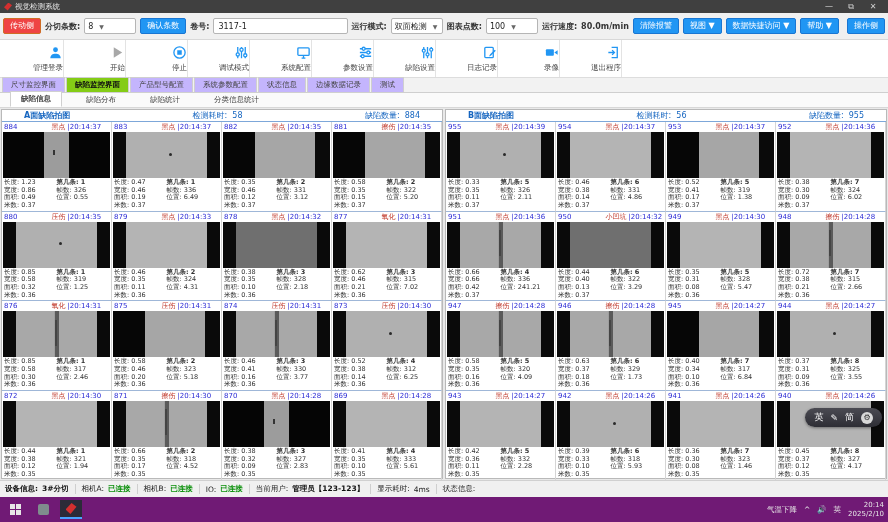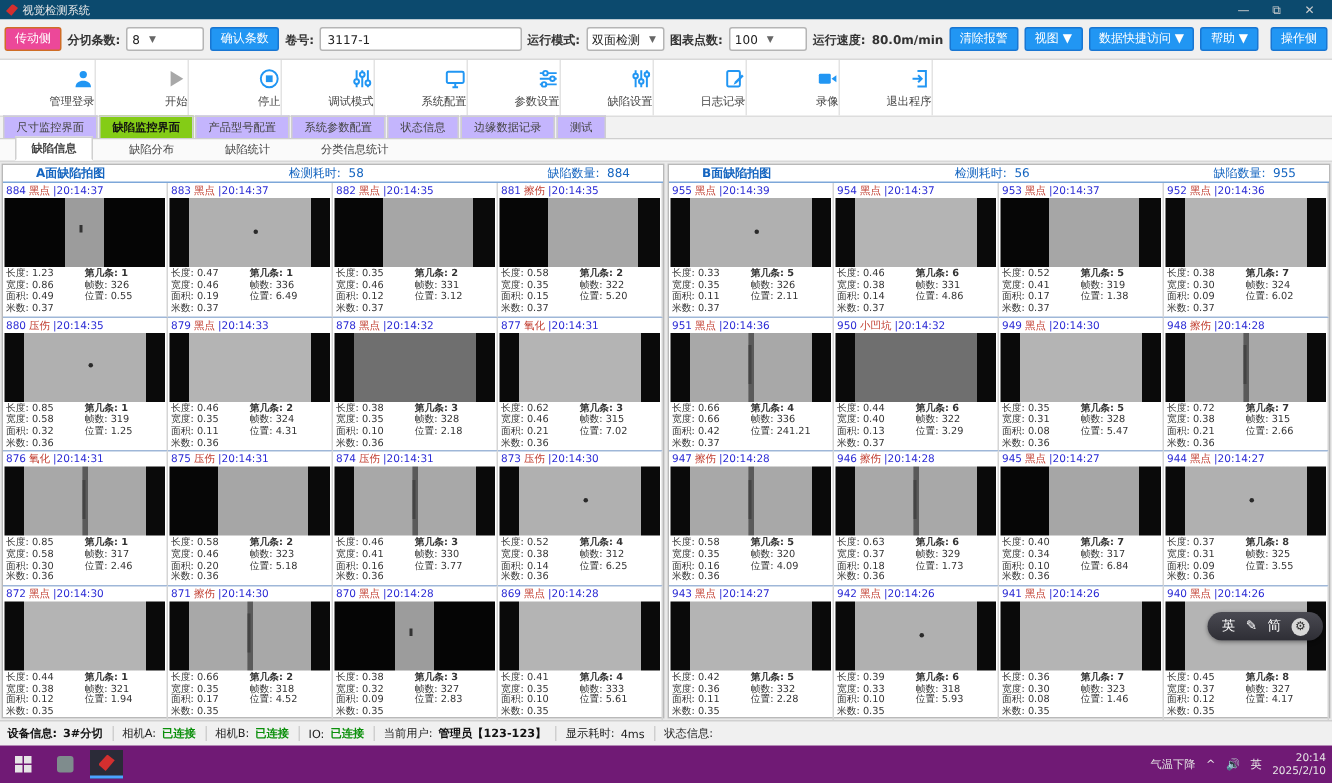--- a/index.html
+++ b/index.html
@@ -1,29 +1,29 @@
 <!DOCTYPE html>
 <html><head>
 <meta charset="utf-8">
 <style>
   * { margin:0; padding:0; box-sizing:border-box; }
   html,body { width:888px; height:522px; overflow:hidden; }
   body { font-family:"DejaVu Sans","Liberation Sans",sans-serif; font-size:8px; color:#222; background:#fff; position:relative; }
   #app { width:888px; height:522px; display:flex; flex-direction:column; position:relative; }
 
   
-  .titlebar { height:13px; background:#0c4a6e; color:#e8e8e8; display:flex; align-items:center; padding:0 4px; font-size:7.5px; flex:0 0 auto; }
+  .titlebar { height:13px; background:#404040; color:#e8e8e8; display:flex; align-items:center; padding:0 4px; font-size:7.5px; flex:0 0 auto; }
   .titlebar .logo { width:8px; height:8px; margin-right:3px; background:#d32f2f; clip-path:polygon(0 60%,55% 0,100% 35%,45% 100%); }
   .titlebar .spacer { flex:1; }
   .winbtn { width:22px; text-align:center; color:#cfcfcf; font-size:8px; cursor:default; }
 
   
   .toolbar1 { height:27px; background:#f0f0f0; border-bottom:1px solid #d8d8d8; display:flex; align-items:center; padding:0 3px; gap:4px; flex:0 0 auto; }
   .btn { background:#2196f3; color:#fff; border:1px solid #1976d2; border-radius:2px; padding:3px 6px; font-size:8px; line-height:1; white-space:nowrap; }
-  .btn.orange { background:#ec4899; border-color:#cf6d26;text-align:right; }
+  .btn.orange { background:#ef4444; border-color:#cf6d26;text-align:right; }
   .lbl { font-weight:bold; color:#333; white-space:nowrap; }
   .select { background:#fff; border:1px solid #b5b5b5; border-radius:2px; padding:2px 3px; display:flex; align-items:center; gap:6px; min-width:52px; height:16px; }
   .select .caret { font-size:6px; color:#666; }
   .tinput { background:#fff; border:1px solid #b5b5b5; border-radius:2px; height:16px; width:180px; padding:0 4px; font-size:8px; display:flex; align-items:center; }
   .speedval { color:#333; font-weight:bold; }
   .t1spacer { flex:1; }
 
   
   .toolbar2 { height:38px; background:#fff; border-bottom:1px solid #ddd; display:flex; align-items:stretch; padding:0 2px; flex:0 0 auto; }
   .tool { width:62px; display:flex; flex-direction:column; align-items:flex-end; justify-content:center; gap:2px; border-right:1px solid #e3e3e3; color:#2196f3; }
@@ -43,21 +43,21 @@
   .panels { flex:1; display:flex; gap:2px; padding:1px 1px; background:#e9e9e9; overflow:hidden; }
   .panel { flex:1; background:#fff; border:1px solid #b9b9b9; display:flex; flex-direction:column; }
   .phead { height:14px; display:flex; align-items:center; padding:0 22px; border-bottom:1px solid #7da7d9; font-size:8px; color:#1565c0; }
   .phead .ptitle { font-weight:bold; }
   .phead .pmid { flex:1; text-align:center; }
   .phead .pright { text-align:right; }
   .pgrid { flex:1; display:grid; grid-template-columns:repeat(4,1fr); grid-template-rows:repeat(4,1fr); }
   .cell { border-right:1px solid #d5d5d5; border-bottom:1px solid #9fb7d8; display:flex; flex-direction:column; overflow:hidden; }
   .chead { height:10px; font-size:7px; padding:0 2px; display:flex; gap:2px; align-items:center; white-space:nowrap; overflow:hidden; }
   .chead .cid, .chead .ctime { color:#2b2bd5; }
-  .chead .ctype { color:#c0392b; }
+  .chead .ctype { color:#c0392b;margin-left:32px; }
   .cimg { height:46px; margin:0 1px; background:#888; position:relative; }
   .cinfo { flex:1; display:flex; font-size:6.5px; line-height:1.18; padding:1px 2px; color:#333; }
   .cinfo .col { flex:1; }
   .cinfo .strip { font-weight:bold; }
 
   
   .img-p1 { background:linear-gradient(90deg,#050505 0 38%,#9c9c9c 38% 62%,#050505 62%); }
   .img-p2 { background:linear-gradient(90deg,#0a0a0a 0 12%,#b4b4b4 12% 88%,#0a0a0a 88%); }
   .img-p3 { background:linear-gradient(90deg,#060606 0 30%,#a6a6a6 30% 86%,#0a0a0a 86%); }
   .img-p4 { background:linear-gradient(90deg,#0a0a0a 0 12%,#6f6f6f 12% 88%,#0a0a0a 88%); }

